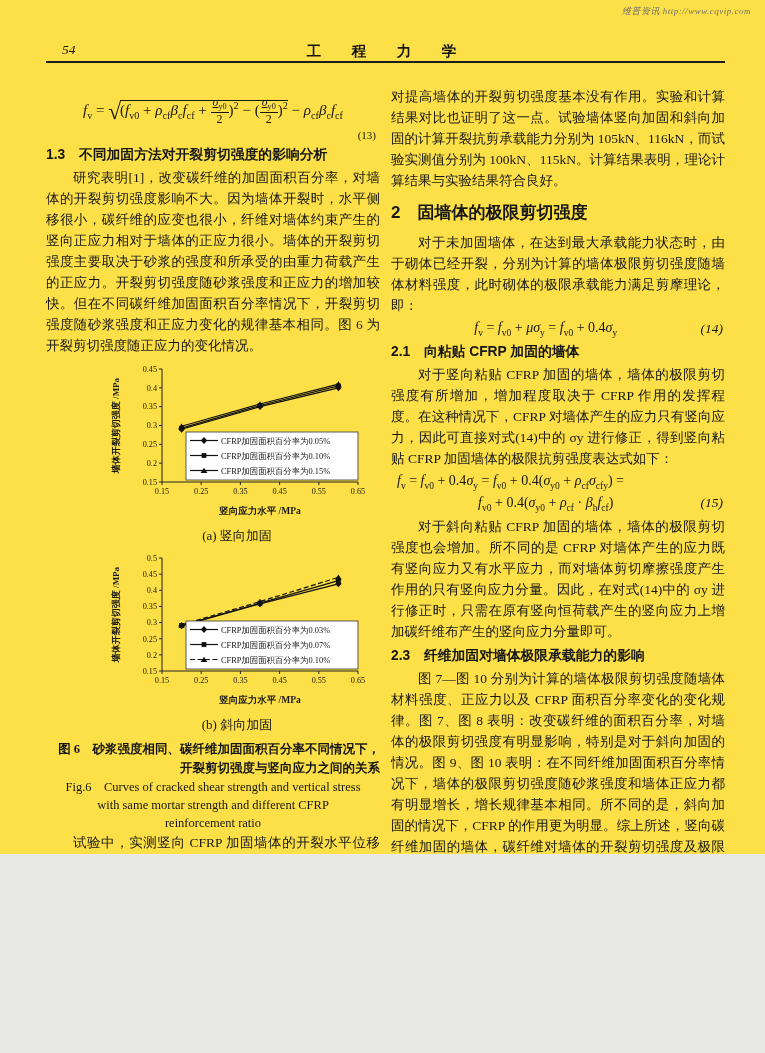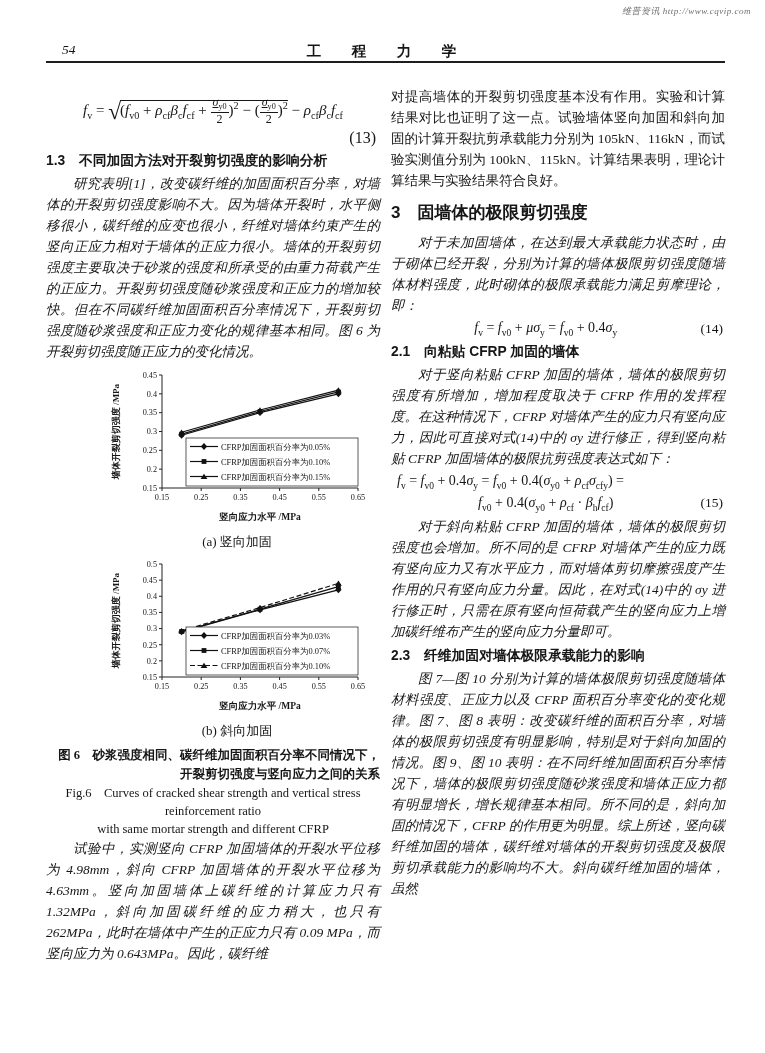--- a/index.html
+++ b/index.html
@@ -1,34 +1,34 @@
 <!DOCTYPE html>
 <html><head>
 <meta charset="utf-8">
 <style>
   html,body{margin:0;padding:0;background:#e8e8e6;}
-  .page{position:relative;width:765px;height:1053px;background:#ffffff;overflow:hidden;
+  .page{position:relative;width:765px;height:854px;background:#fde047;overflow:hidden;
         font-family:"Liberation Serif","DejaVu Serif",serif;color:#161616;}
   .watermark{position:absolute;top:5px;right:14px;font-size:9px;font-style:italic;color:#6f6f6f;letter-spacing:.5px;}
   .page-header{position:absolute;top:41px;left:46px;right:40px;height:20px;border-bottom:2px solid #1d1d1d;}
   .page-num{position:absolute;left:16px;top:1px;font-size:13.5px;font-style:italic;}
   .journal-title{position:absolute;left:50%;transform:translateX(-50%);top:1px;font-size:14.5px;font-weight:bold;letter-spacing:8px;white-space:nowrap;}
   .col{position:absolute;top:86px;width:334px;}
   .col-left{left:46px;}
   .col-right{left:391px;}
   p.bt{font-size:13.5px;line-height:21px;text-align:justify;margin:0;}
-  .ind{text-indent:2em;font-style:italic;}
+  .ind{text-indent:2em;}
   .h-sub{font-family:"Liberation Sans","DejaVu Sans",sans-serif;font-weight:bold;font-size:13.8px;margin:5px 0 3px;}
   .h-main{font-family:"Liberation Sans","DejaVu Sans",sans-serif;font-weight:bold;font-size:17px;margin:10px 0 8px;}
   .formula-block{margin:10px 0 0;text-align:center;font-size:15px;}
-  .formula-num-line{text-align:right;font-size:16px;margin:2px 4px 4px 0;}
+  .formula-num-line{text-align:right;font-size:11px;margin:2px 4px 4px 0;}
   .formula-row{display:flex;align-items:center;margin:4px 0;}
   .formula-row .f{flex:1;text-align:center;font-size:14px;}
   .formula-row .f.leftal{text-align:left;padding-left:6px;}
-  .formula-row .n{font-size:13.5px;padding-right:2px;}
+  .formula-row .n{font-size:13.5px;padding-right:2px;font-style:italic;}
   .frac{display:inline-block;vertical-align:middle;text-align:center;font-size:.8em;line-height:1.15;}
   .frac .num{display:block;padding:0 2px;text-decoration:underline;}
   .frac .den{display:block;border-top:1px solid #161616;padding:0 2px;}
   .sq{font-size:1.55em;vertical-align:-4px;margin-right:-1px;}
   .rad{border-top:1.2px solid #161616;padding-top:1px;}
   .chart-figure{margin:6px 0 2px 62px;width:258px;text-align:center;}
   .chart-sub{font-size:13px;margin-top:1px;}
   .fig-cap-cn{font-size:12.5px;font-weight:bold;text-align:right;line-height:19px;}
   .fig-cap-cn.first{margin-top:6px;}
   .fig-cap-en{font-size:12.5px;text-align:center;line-height:18px;}
@@ -167,30 +167,30 @@
             <text x="113" y="111.5" font-size="8.4">CFRP加固面积百分率为0.10%</text>
             <text x="11" y="63.5" font-size="9" font-weight="bold" text-anchor="middle" transform="rotate(-90 11 63.5)">墙体开裂剪切强度 /MPa</text>
             <text x="152" y="152" font-size="9.5" font-weight="bold" text-anchor="middle">竖向应力水平 /MPa</text>
           </svg></div>
       <div class="chart-sub">(b) 斜向加固</div>
     </div>
 
     <div class="fig-cap-cn first">图 6　砂浆强度相同、碳纤维加固面积百分率不同情况下，</div>
     <div class="fig-cap-cn">开裂剪切强度与竖向应力之间的关系</div>
     <div class="fig-cap-en">Fig.6　Curves of cracked shear strength and vertical stress</div>
+    <div class="fig-cap-en">with same mortar strength and different CFRP</div>
     <div class="fig-cap-en">reinforcement ratio</div>
-    <div class="fig-cap-en">with same mortar strength and different CFRP</div>
 
     <p class="bt ind">试验中，实测竖向 CFRP 加固墙体的开裂水平位移为 4.98mm，斜向 CFRP 加固墙体的开裂水平位移为 4.63mm。竖向加固墙体上碳纤维的计算应力只有 1.32MPa，斜向加固碳纤维的应力稍大，也只有 262MPa，此时在墙体中产生的正应力只有 0.09 MPa，而竖向应力为 0.643MPa。因此，碳纤维</p>
   </div>
 
   <div class="col col-right">
     <p class="bt">对提高墙体的开裂剪切强度基本没有作用。实验和计算结果对比也证明了这一点。试验墙体竖向加固和斜向加固的计算开裂抗剪承载能力分别为 105kN、116kN，而试验实测值分别为 100kN、115kN。计算结果表明，理论计算结果与实验结果符合良好。</p>
 
-    <div class="h-main">3　固墙体的极限剪切强度</div>
+    <div class="h-main">2　固墙体的极限剪切强度</div>
     <p class="bt ind">对于未加固墙体，在达到最大承载能力状态时，由于砌体已经开裂，分别为计算的墙体极限剪切强度随墙体材料强度，此时砌体的极限承载能力满足剪摩理论，即：</p>
 
     <div class="formula-row">
       <span class="f"><i>f</i><sub>v</sub> = <i>f</i><sub>v0</sub> + <i>μσ</i><sub>y</sub> = <i>f</i><sub>v0</sub> + 0.4<i>σ</i><sub>y</sub></span>
       <span class="n">(14)</span>
     </div>
 
     <div class="h-sub">2.1　向粘贴 CFRP 加固的墙体</div>
     <p class="bt ind">对于竖向粘贴 CFRP 加固的墙体，墙体的极限剪切强度有所增加，增加程度取决于 CFRP 作用的发挥程度。在这种情况下，CFRP 对墙体产生的应力只有竖向应力，因此可直接对式(14)中的 σy 进行修正，得到竖向粘贴 CFRP 加固墙体的极限抗剪强度表达式如下：</p>
 

